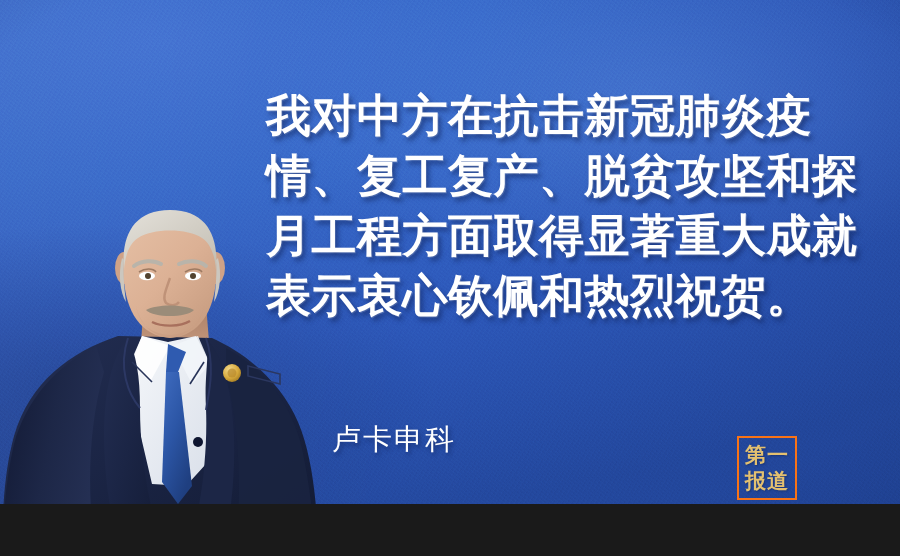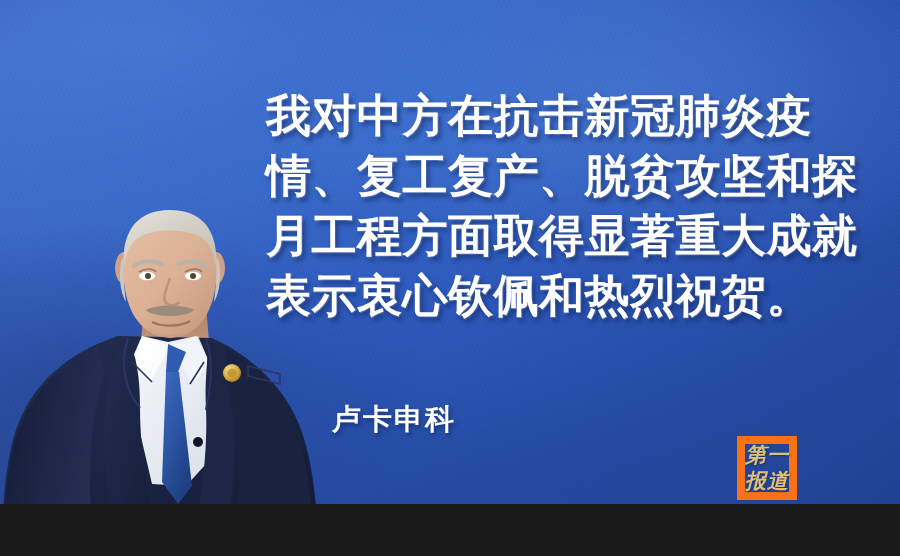--- a/index.html
+++ b/index.html
@@ -63,45 +63,44 @@
     font-weight: bold;
     letter-spacing: 0.5px;
     text-shadow: 3px 4px 5px rgba(12,30,82,0.55), 1px 1px 0 rgba(255,255,255,0.25);
     white-space: pre-wrap;
   }
 
   
   .attrib {
     position: absolute;
     left: 332px;
-    top: 398px;
+    top: 418px;
     color: #ffffff;
-    font-weight: bold;
+    font-weight: normal;
     font-size: 29px;
     line-height: 43px;
     letter-spacing: 2px;
     text-shadow: 2px 3px 4px rgba(12,30,82,0.55);
   }
   .attrib div { white-space: nowrap; }
 
   
   .badge {
     position: absolute;
     left: 737px;
     top: 436px;
     width: 60px;
     height: 64px;
-    border: 8px solid #f97316;
+    border: 2px solid #f97316;
     box-sizing: border-box;
     display: flex;
     flex-direction: column;
     align-items: center;
     justify-content: center;
     gap: 2px;
-    font-style: italic;
   }
   .badge span {
     color: #e3c070;
     font-size: 21px;
     font-weight: bold;
     line-height: 24px;
     letter-spacing: 1px;
     text-shadow: 1px 1px 2px rgba(20,40,95,0.6);
     white-space: nowrap;
   }

